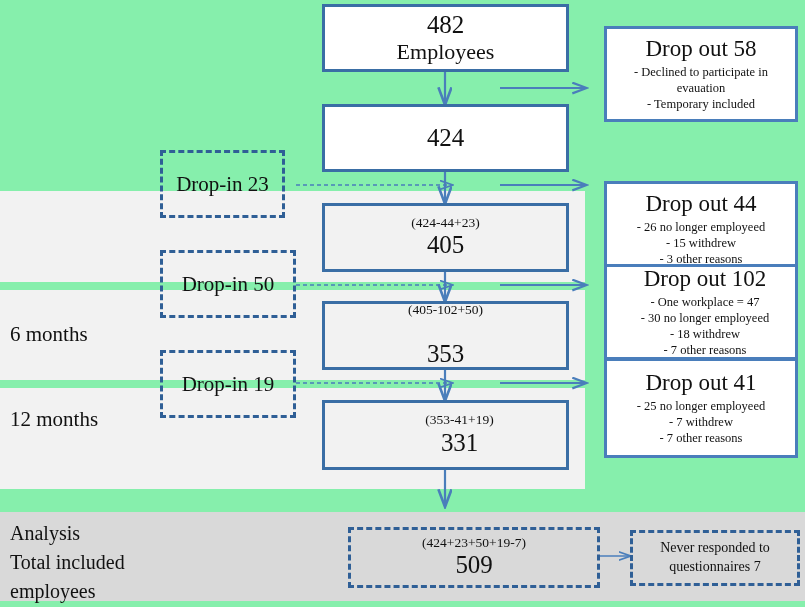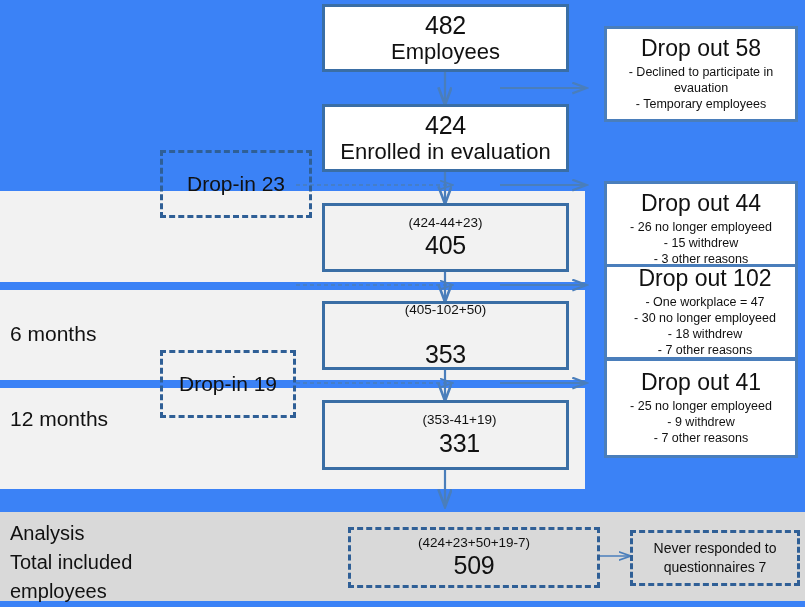--- a/index.html
+++ b/index.html
@@ -4,22 +4,22 @@
 <style>
   html, body {
     margin: 0;
     padding: 0;
     background: #ffffff;
   }
   #canvas {
     position: relative;
     width: 805px;
     height: 607px;
-    background: #3b82f6;
-    font-family: Liberation Sans, sans-serif;
+    background: #86efac;
+    font-family: Liberation Serif, serif;
     overflow: hidden;
   }
 
   
   .band {
     position: absolute;
     background: #f2f2f2;
   }
   .band-dark {
     position: absolute;
@@ -174,73 +174,75 @@
     <line x1="600" y1="556" x2="630" y2="556" stroke="#4a7ebb" stroke-width="1.5" marker-end="url(#ahs)"></line>
   </svg>
 
   <div class="box white" style="left:322px; top:4px; width:247px; height:68px;">
     <div class="big-num">482</div>
     <div class="box-label">Employees</div>
   </div>
 
   <div class="box white" style="left:322px; top:104px; width:247px; height:68px;">
     <div class="big-num">424</div>
-    <div class="box-label">Enrolled in evaluation</div>
   </div>
 
   <div class="box" style="left:322px; top:203px; width:247px; height:69px;">
     <div class="calc">(424-44+23)</div>
     <div class="big-num">405</div>
   </div>
 
   <div class="box" style="left:322px; top:301px; width:247px; height:69px;gap:21px;">
     <div class="calc">(405-102+50)</div>
     <div class="big-num">353</div>
   </div>
 
   <div class="box" style="left:322px; top:400px; width:247px; height:70px;padding-left:28px;">
     <div class="calc">(353-41+19)</div>
     <div class="big-num">331</div>
   </div>
 
-  <div class="dbox" style="left:160px; top:150px; width:152px; height:68px;">
+  <div class="dbox" style="left:160px; top:150px; width:125px; height:68px;">
     <div class="dlabel">Drop-in 23</div>
   </div>
 
+  <div class="dbox" style="left:160px; top:250px; width:136px; height:68px;">
+    <div class="dlabel">Drop-in 50</div>
+  </div>
 
   <div class="dbox" style="left:160px; top:350px; width:136px; height:68px;">
     <div class="dlabel">Drop-in 19</div>
   </div>
 
   <div class="obox" style="left:604px; top:26px; width:194px; height:96px;">
     <div class="otitle">Drop out 58</div>
     <div class="oline">-    Declined to participate in</div>
     <div class="oline">evauation</div>
-    <div class="oline">- Temporary employees</div>
+    <div class="oline">- Temporary included</div>
   </div>
 
   <div class="obox" style="left:604px; top:141px; width:194px; height:96px;margin-top:40px;">
     <div class="otitle">Drop out 44</div>
     <div class="oline">- 26 no longer employeed</div>
     <div class="oline">- 15 withdrew</div>
     <div class="oline">- 3 other reasons</div>
   </div>
 
   <div class="obox" style="left:604px; top:264px; width:194px; height:96px;padding-left:12px;">
     <div class="otitle">Drop out 102</div>
     <div class="oline">- One workplace = 47</div>
     <div class="oline">- 30 no longer employeed</div>
     <div class="oline">- 18 withdrew</div>
     <div class="oline">- 7 other reasons</div>
   </div>
 
   <div class="obox" style="left:604px; top:358px; width:194px; height:100px;">
     <div class="otitle">Drop out 41</div>
     <div class="oline">- 25 no longer employeed</div>
-    <div class="oline">- 9 withdrew</div>
+    <div class="oline">- 7 withdrew</div>
     <div class="oline">- 7 other reasons</div>
   </div>
 
   <div class="stage-label" style="left:10px; top:322px;">6 months</div>
   <div class="stage-label" style="left:10px; top:407px;">12 months</div>
 
   <div class="analysis-label" style="left:10px; top:519px;">Analysis
 Total included
 employees</div>
 

